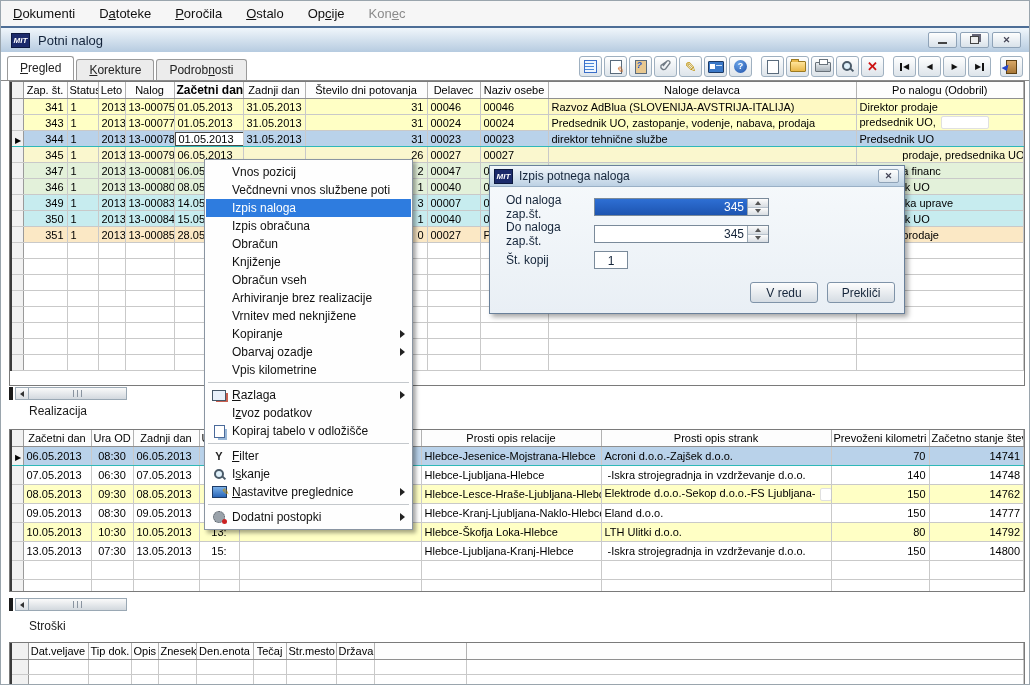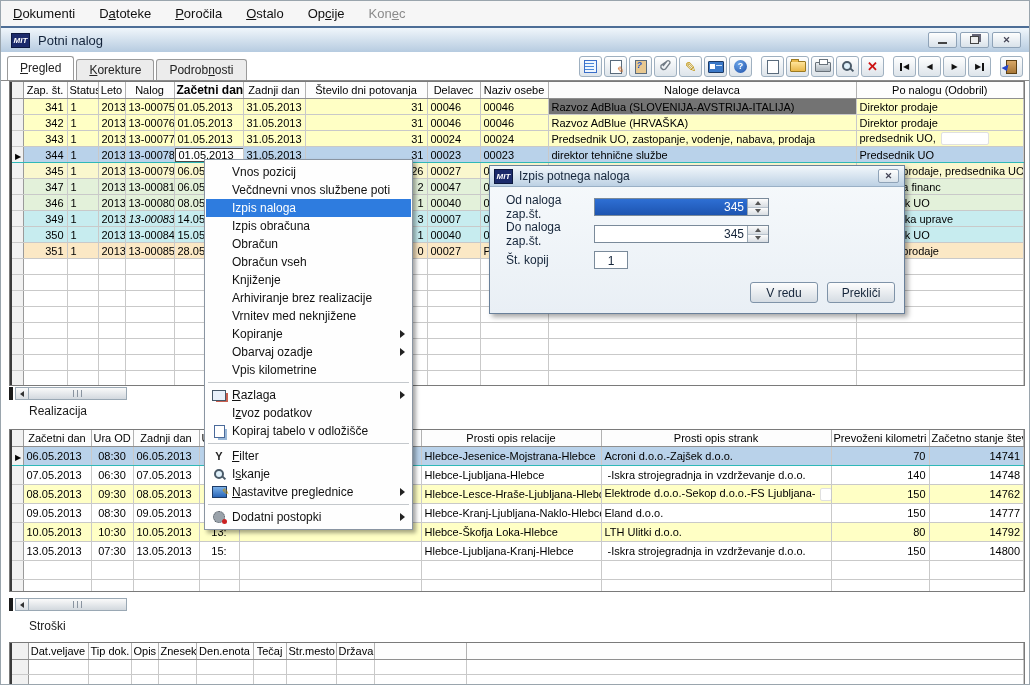--- a/index.html
+++ b/index.html
@@ -278,35 +278,21 @@
             <td></td>
             <td class="al-r" style="height: 15px; background: rgb(255, 255, 197);">341</td>
             <td style="height: 15px; background: rgb(255, 255, 197);">1</td>
             <td class="al-r" style="height: 15px; background: rgb(255, 255, 197);">2013</td>
             <td style="height: 15px; background: rgb(255, 255, 197);">13-00075</td>
             <td style="height: 15px; background: rgb(255, 255, 197);">01.05.2013</td>
             <td style="height: 15px; background: rgb(255, 255, 197);">31.05.2013</td>
             <td class="al-r" style="height: 15px; background: rgb(255, 255, 197);">31</td>
             <td style="height: 15px; background: rgb(255, 255, 197);">00046</td>
             <td style="height: 15px; background: rgb(255, 255, 197);">00046</td>
-            <td style="height: 15px; background: #737373; margin-left: 31px;">Razvoz AdBlua (SLOVENIJA-AVSTRIJA-ITALIJA)</td>
-            <td style="height: 15px; background: rgb(255, 255, 197);">Direktor prodaje</td>
-          </tr>
-          <tr>
-            <td></td>
-            <td class="al-r" style="height: 15px; background: rgb(255, 255, 197);">342</td>
-            <td style="height: 15px; background: rgb(255, 255, 197);">1</td>
-            <td class="al-r" style="height: 15px; background: rgb(255, 255, 197);">2013</td>
-            <td style="height: 15px; background: rgb(255, 255, 197);">13-00076</td>
-            <td style="height: 15px; background: rgb(255, 255, 197);">01.05.2013</td>
-            <td style="height: 15px; background: rgb(255, 255, 197);">31.05.2013</td>
-            <td class="al-r" style="height: 15px; background: rgb(255, 255, 197);">31</td>
-            <td style="height: 15px; background: rgb(255, 255, 197);">00046</td>
-            <td style="height: 15px; background: rgb(255, 255, 197);">00046</td>
-            <td style="height: 15px; background: rgb(255, 255, 197);">Razvoz AdBlue (HRVAŠKA)</td>
+            <td style="height: 15px; background: #fef9c3; margin-left: 31px;">Razvoz AdBlua (SLOVENIJA-AVSTRIJA-ITALIJA)</td>
             <td style="height: 15px; background: rgb(255, 255, 197);">Direktor prodaje</td>
           </tr>
           <tr>
             <td></td>
             <td class="al-r" style="height: 15px; background: rgb(255, 255, 197);">343</td>
             <td style="height: 15px; background: rgb(255, 255, 197);">1</td>
             <td class="al-r" style="height: 15px; background: rgb(255, 255, 197);">2013</td>
             <td style="height: 15px; background: rgb(255, 255, 197);">13-00077</td>
             <td style="height: 15px; background: rgb(255, 255, 197);">01.05.2013</td>
             <td style="height: 15px; background: rgb(255, 255, 197);">31.05.2013</td>
@@ -370,21 +356,21 @@
             <td style="height: 15px; background: rgb(227, 241, 218);">00040</td>
             <td style="height: 15px; background: rgb(227, 241, 218);">00040</td>
             <td style="height: 15px; background: rgb(227, 241, 218);"></td>
             <td style="height: 15px; background: rgb(227, 241, 218);">              ik UO</td>
           </tr>
           <tr>
             <td></td>
             <td class="al-r" style="height: 15px; background: rgb(199, 236, 239);">349</td>
             <td style="height: 15px; background: rgb(199, 236, 239);">1</td>
             <td class="al-r" style="height: 15px; background: rgb(199, 236, 239);">2013</td>
-            <td style="height: 15px; background: rgb(199, 236, 239); font-style: italic;">13-00083</td>
+            <td style="height: 15px; background: rgb(199, 236, 239);">13-00083</td>
             <td style="height: 15px; background: rgb(199, 236, 239);">14.05.2013</td>
             <td style="height: 15px; background: rgb(199, 236, 239);"></td>
             <td class="al-r" style="height: 15px; background: rgb(199, 236, 239);">3</td>
             <td style="height: 15px; background: rgb(199, 236, 239);">00007</td>
             <td style="height: 15px; background: rgb(199, 236, 239);">00007</td>
             <td style="height: 15px; background: rgb(199, 236, 239);"></td>
             <td style="height: 15px; background: rgb(199, 236, 239);">              ika uprave</td>
           </tr>
           <tr>
             <td></td>
@@ -743,22 +729,22 @@
         </tbody>
       </table>
     </div>
 
   <div class="ctxmenu" id="ctxmenu">
       <div class="cmi"><span>Vnos pozicij</span></div>
       <div class="cmi"><span>Večdnevni vnos službene poti</span></div>
       <div class="cmi sel"><span>Izpis naloga</span></div>
       <div class="cmi"><span>Izpis obračuna</span></div>
       <div class="cmi"><span>Obračun</span></div>
+      <div class="cmi"><span>Knjiženje</span></div>
       <div class="cmi"><span>Obračun vseh</span></div>
-      <div class="cmi"><span>Knjiženje</span></div>
       <div class="cmi"><span>Arhiviranje brez realizacije</span></div>
       <div class="cmi"><span>Vrnitev med neknjižene</span></div>
       <div class="cmi"><span>Kopiranje</span><span class="subarr"></span></div>
       <div class="cmi"><span>Obarvaj ozadje</span><span class="subarr"></span></div>
       <div class="cmi"><span>Vpis kilometrine</span></div>
       <div class="csep"></div>
       <div class="cmi"><span class="cico">
           <span class="winov"></span>
         </span><span><u>R</u>azlaga</span><span class="subarr"></span></div>
       <div class="cmi"><span>I<u>z</u>voz podatkov</span></div>

